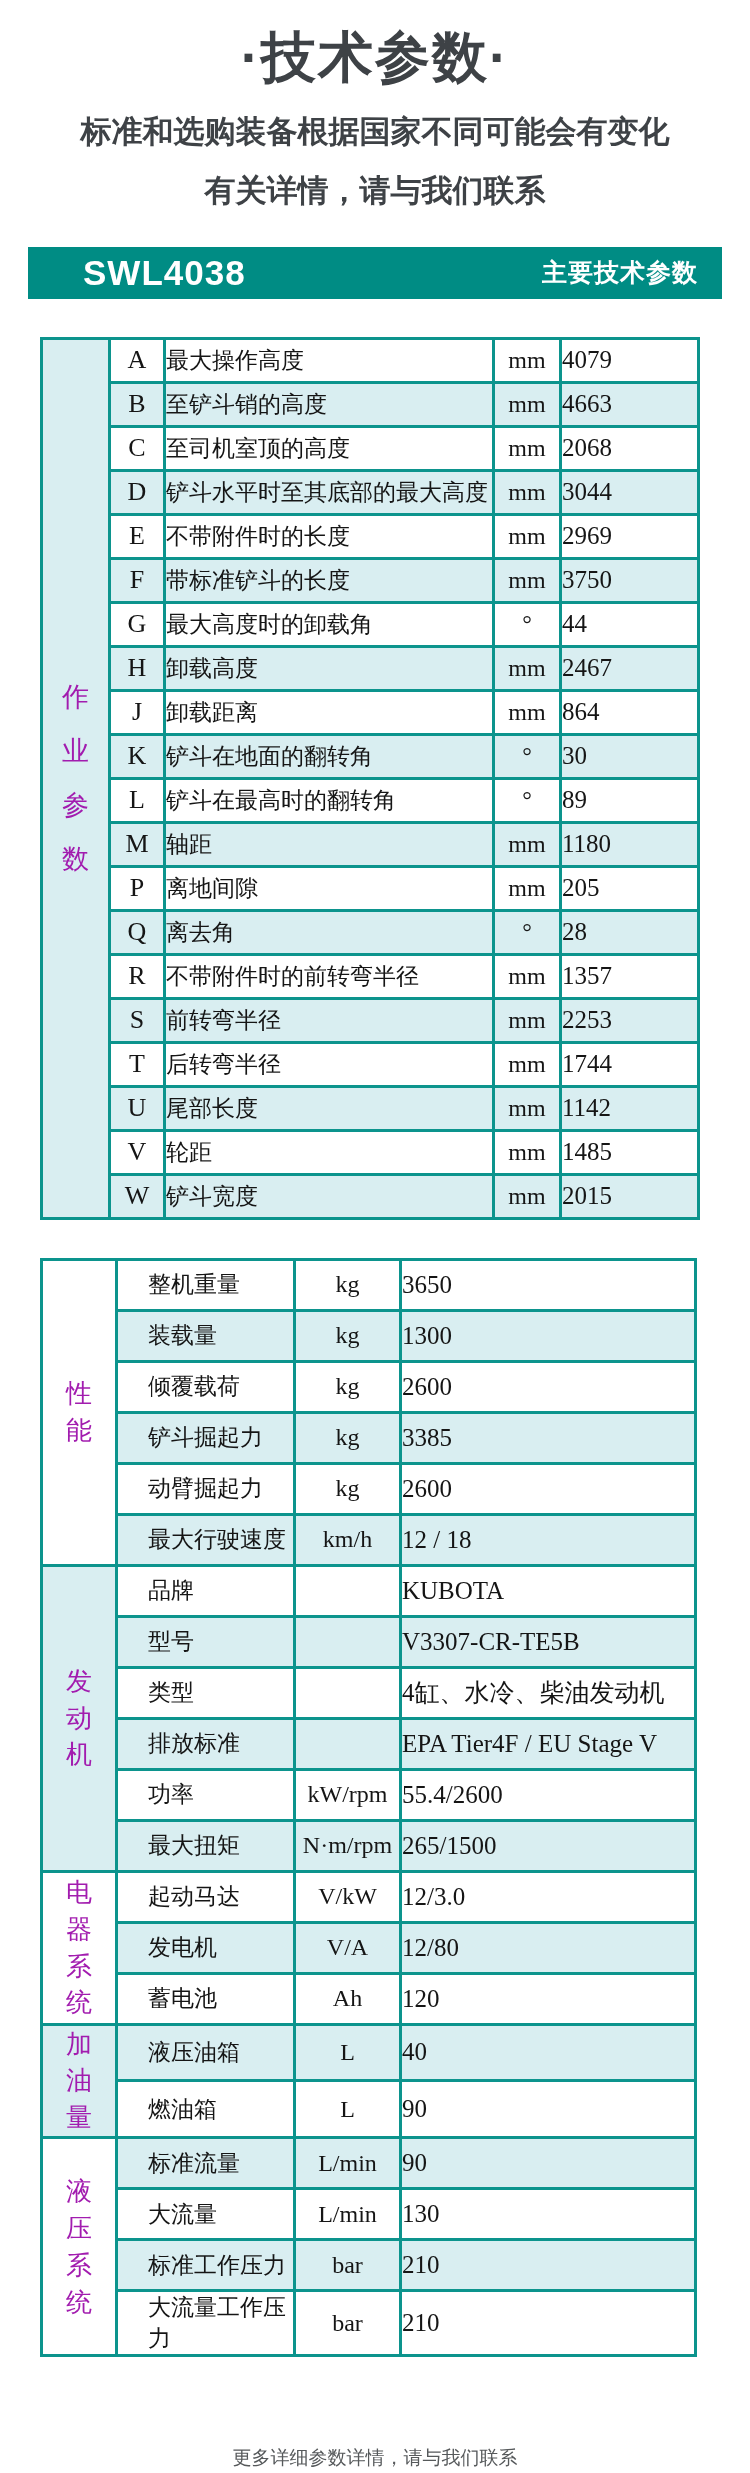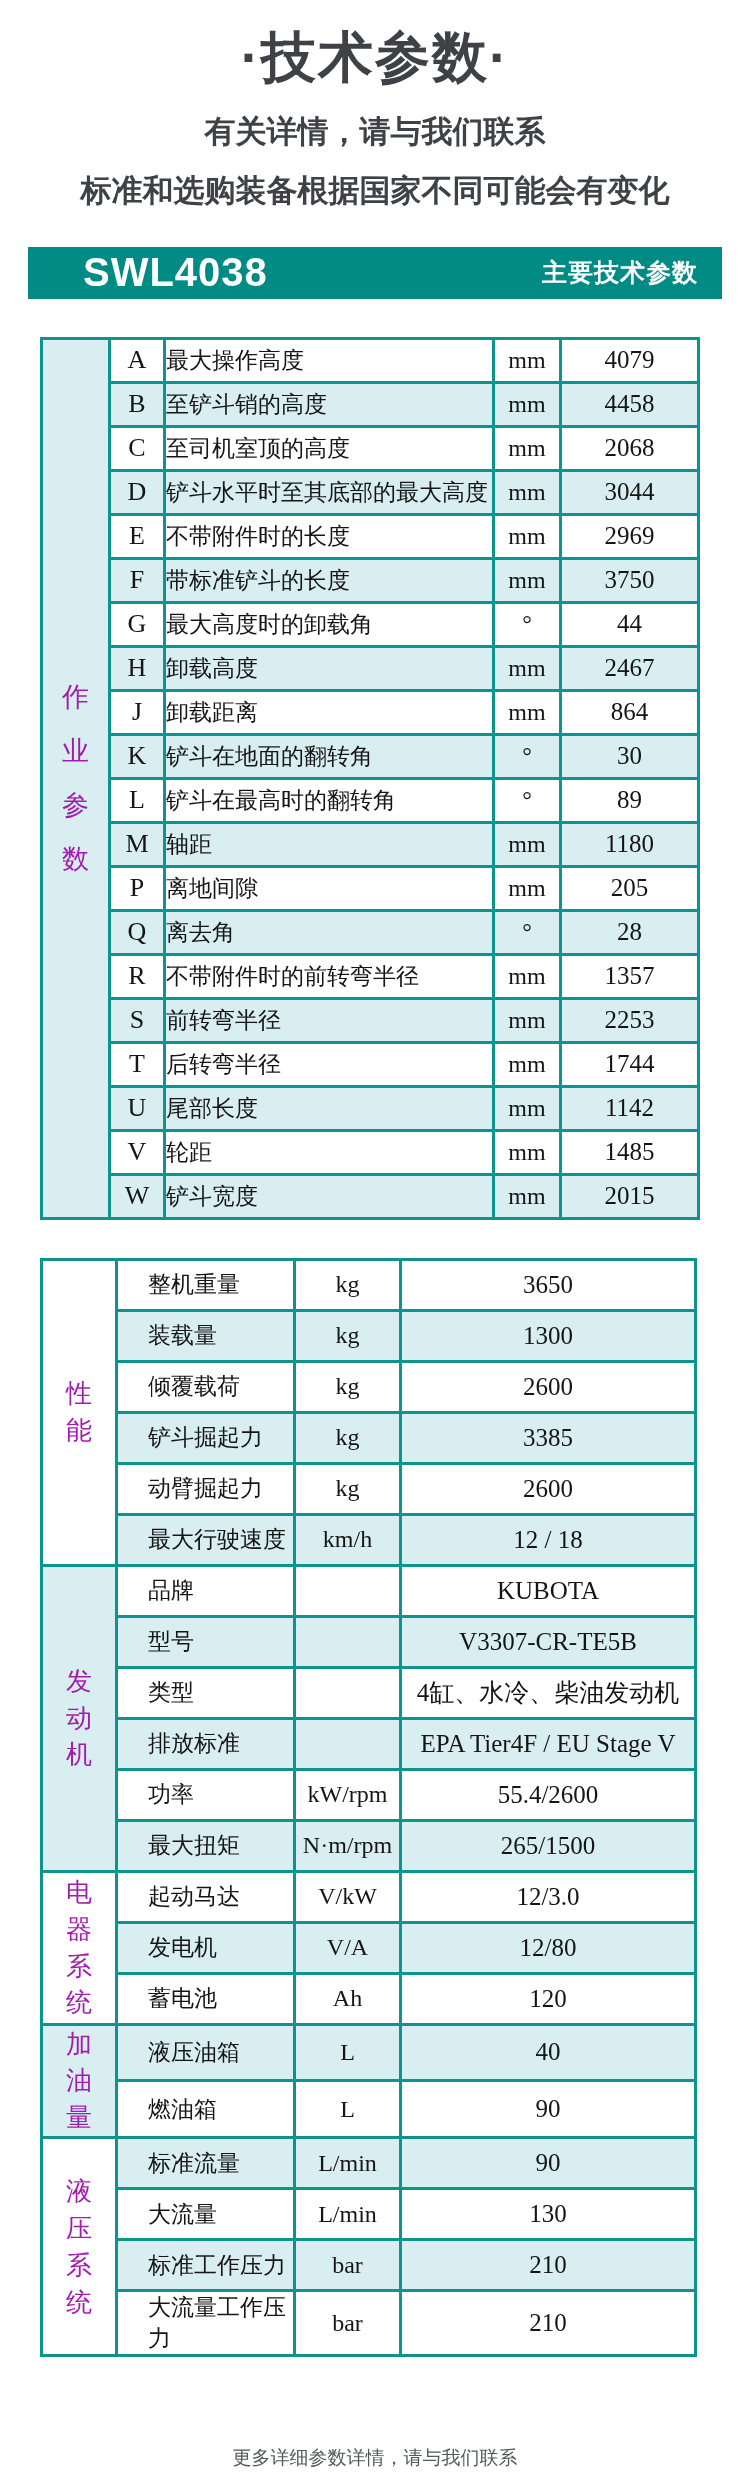--- a/index.html
+++ b/index.html
@@ -31,21 +31,21 @@
   }
   .bar{
     margin:26px 28px 0 28px;
     height:52px;
     background:#008c84;
     display:flex;
     justify-content:space-between;
     align-items:center;
     padding:0 24px 0 55px;
   }
-  .bar-model{color:#ffffff;font-size:40px;font-weight:bold;letter-spacing:1px;}
+  .bar-model{color:#ffffff;font-size:35px;font-weight:bold;letter-spacing:1px;}
   .bar-right{color:#ffffff;font-size:25px;font-weight:bold;letter-spacing:1px;}
   
   table.spec{
     border-collapse:collapse;
     table-layout:fixed;
     margin-left:40px;
     border:3px solid #0c948d;
   }
   table.t1{margin-top:38px;}
   table.t2{margin-top:38px;}
@@ -67,21 +67,20 @@
     padding-left:18px;
     text-align:left;
   }
   .t2 td.name{padding-left:30px;}
   td.unit{
     text-align:center;
     font-family:"Liberation Serif","DejaVu Serif",serif;
     font-size:24px;
   }
   td.val{
-    text-align:center;
     font-family:"Liberation Serif","DejaVu Serif",serif;
     font-size:25px;
   }
   td.glabel{
     text-align:center;
     vertical-align:middle;
   }
   .vtext{
     width:1em;
     margin:0 auto;
@@ -101,22 +100,22 @@
   }
 </style>
 </head>
 <body>
 
 <div class="page">
 
   <div class="title">·技术参数·</div>
 
   <div class="subtitle">
+    <div>标准和选购装备根据国家不同可能会有变化</div>
     <div>有关详情，请与我们联系</div>
-    <div>标准和选购装备根据国家不同可能会有变化</div>
   </div>
 
   <div class="bar">
     <span class="bar-model">SWL4038</span>
     <span class="bar-right">主要技术参数</span>
   </div>
 
   <table class="spec t1">
     <colgroup>
       <col style="width:68px">
@@ -132,21 +131,21 @@
           </td>
           <td class="code">A</td>
           <td class="name">最大操作高度</td>
           <td class="unit">mm</td>
           <td class="val">4079</td>
         </tr>
         <tr>
           <td class="code blue">B</td>
           <td class="name blue">至铲斗销的高度</td>
           <td class="unit blue">mm</td>
-          <td class="val blue">4458</td>
+          <td class="val blue">4663</td>
         </tr>
         <tr>
           <td class="code">C</td>
           <td class="name">至司机室顶的高度</td>
           <td class="unit">mm</td>
           <td class="val">2068</td>
         </tr>
         <tr>
           <td class="code blue">D</td>
           <td class="name blue">铲斗水平时至其底部的最大高度</td>

